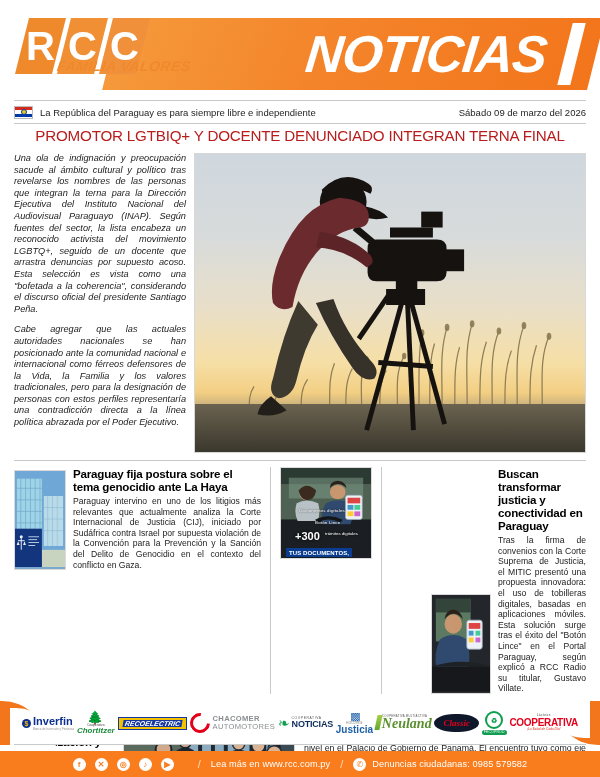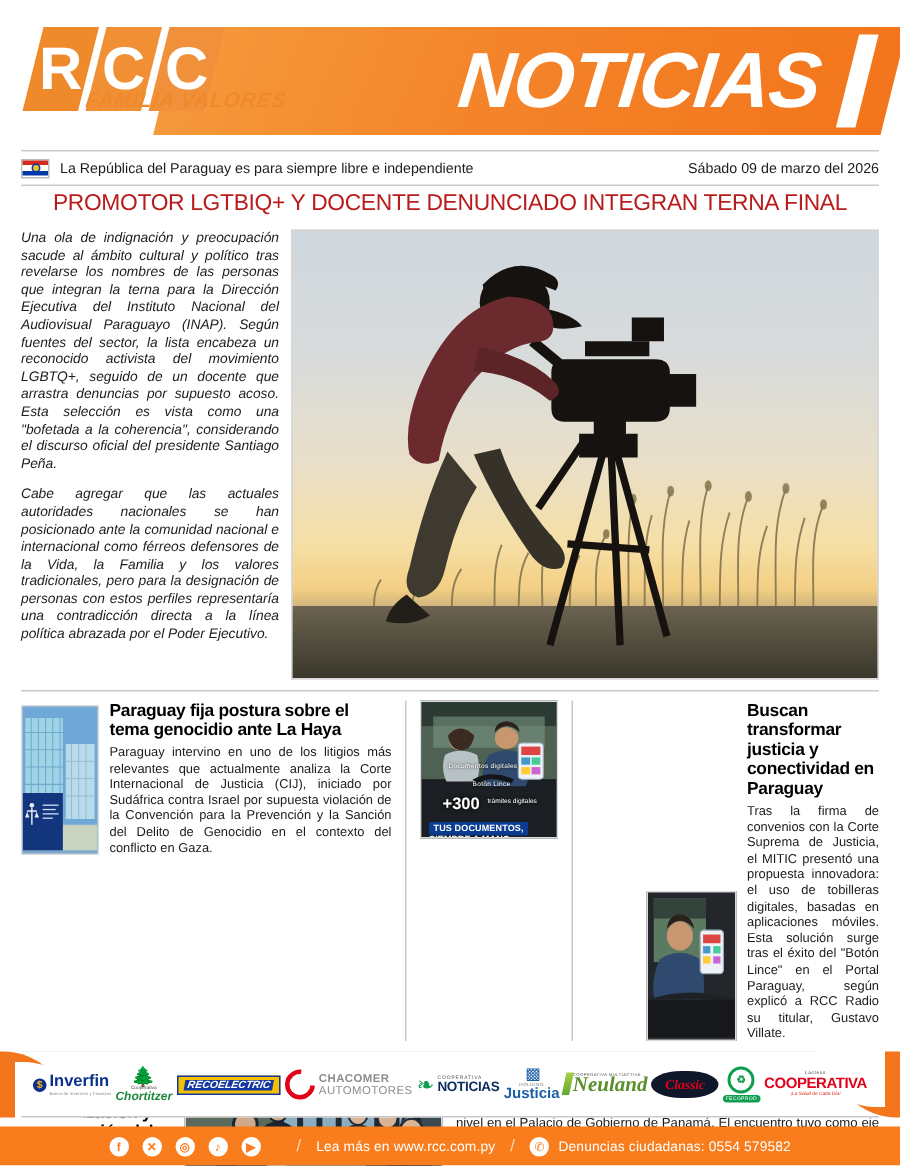--- a/index.html
+++ b/index.html
@@ -643,17 +643,17 @@
       <span class="sicon">✕</span>
       <span class="sicon">◎</span>
       <span class="sicon">♪</span>
       <span class="sicon">▶</span>
     </div>
     <span class="fsep">/</span>
     <span class="ftext">Lea más en www.rcc.com.py</span>
     <span class="fsep">/</span>
     <span class="fgrp">
       <span class="fwa">✆</span>
-      <span class="ftext">Denuncias ciudadanas: 0554 579582</span>
+      <span class="ftext">Denuncias ciudadanas: 0985 579582</span>
     </span>
   </div>
 
 </div>
 
 </body></html>

